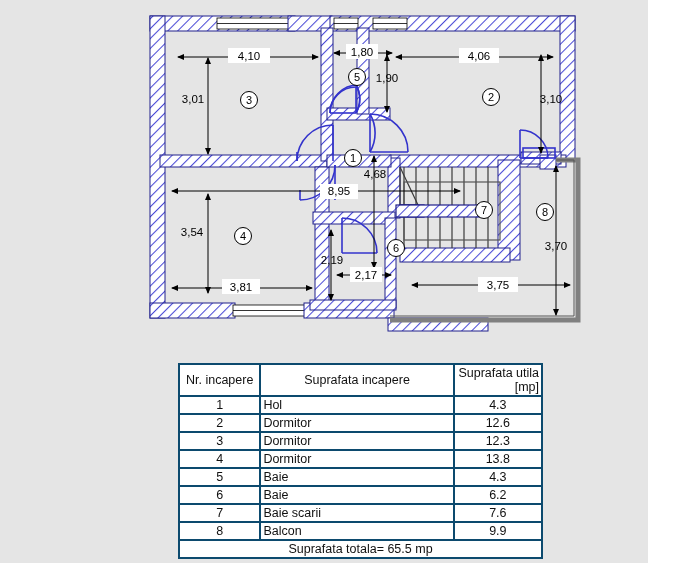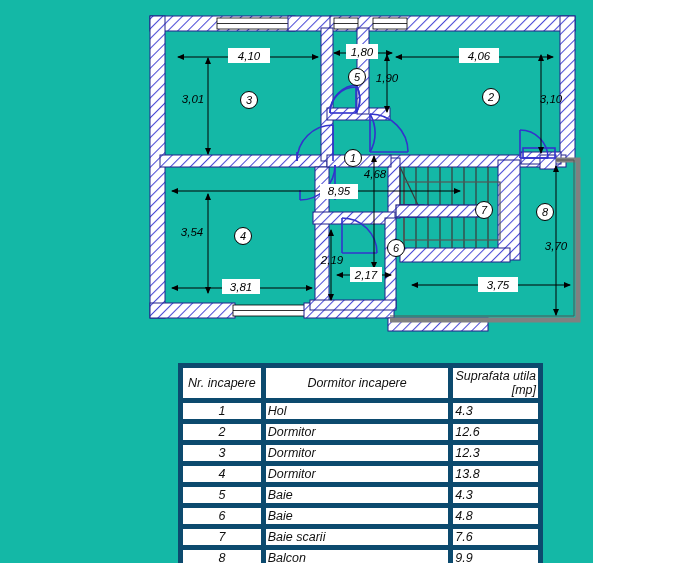--- a/index.html
+++ b/index.html
@@ -1,40 +1,40 @@
 <!DOCTYPE html>
 <html><head>
 <meta charset="utf-8">
 <style>
   html,body{margin:0;padding:0;background:#ffffff;}
   body{width:695px;height:563px;font-family:"Liberation Sans",sans-serif;color:#000;}
-  #stage{position:relative;width:593px;height:563px;overflow:hidden;background:#14b8a6;font-style:italic;}
+  #stage{position:relative;width:648px;height:563px;overflow:hidden;background:#e5e5e5;}
 
   
   #plan{position:absolute;left:0;top:0;width:695px;height:348px;}
   #plan svg{display:block;}
 
   
   #table-wrap{position:absolute;left:178px;top:363px;width:365px;}
   table.rooms{border-collapse:collapse;width:365px;font-family:"Liberation Sans",sans-serif;}
   table.rooms td,table.rooms th{
-      border:5px solid #0c4a6e;
+      border:2px solid #0c4a6e;
       font-weight:normal;
       font-size:12.5px;
       color:#111;
       padding:1px 2px;
       line-height:1.12;
       background:#fff;
   }
   th.c-nr{width:78px;text-align:center;font-size:12px;padding:4px 2px;}
   th.c-name{width:200px;text-align:center;font-size:12.5px;}
   th.c-area{width:85px;text-align:right;font-size:12px;line-height:1.05;}
   td.c-nr{text-align:center;}
   td.c-name{text-align:left;}
-  td.c-area{text-align:left;padding-left:16px;}
+  td.c-area{text-align:center;padding-left:16px;}
   tr.total td{text-align:center;font-size:12.5px;}
 </style>
 </head>
 <body>
 
 <div id="stage">
 
   <div id="plan">
   <svg width="695" height="348" viewBox="0 0 695 348" xmlns="http://www.w3.org/2000/svg">
     <defs>
@@ -253,21 +253,21 @@
       </g>
     </g>
   </svg>
   </div>
 
   <div id="table-wrap">
     <table class="rooms">
       <thead>
         <tr>
           <th class="c-nr">Nr. incapere</th>
-          <th class="c-name">Dormitor incapere</th>
+          <th class="c-name">Suprafata incapere</th>
           <th class="c-area">
             <div>Suprafata utila</div>
             <div>[mp]</div>
           </th>
         </tr>
       </thead>
       <tbody id="tbody">
           <tr>
             <td class="c-nr">1</td>
             <td class="c-name">Hol</td>
@@ -289,29 +289,32 @@
             <td class="c-area">13.8</td>
           </tr>
           <tr>
             <td class="c-nr">5</td>
             <td class="c-name">Baie</td>
             <td class="c-area">4.3</td>
           </tr>
           <tr>
             <td class="c-nr">6</td>
             <td class="c-name">Baie</td>
-            <td class="c-area">4.8</td>
+            <td class="c-area">6.2</td>
           </tr>
           <tr>
             <td class="c-nr">7</td>
             <td class="c-name">Baie scarii</td>
             <td class="c-area">7.6</td>
           </tr>
           <tr>
             <td class="c-nr">8</td>
             <td class="c-name">Balcon</td>
             <td class="c-area">9.9</td>
           </tr>
+          <tr class="total">
+            <td colspan="3">Suprafata totala= 65.5 mp</td>
+          </tr>
         </tbody>
     </table>
   </div>
 
 </div>
 
 </body></html>

